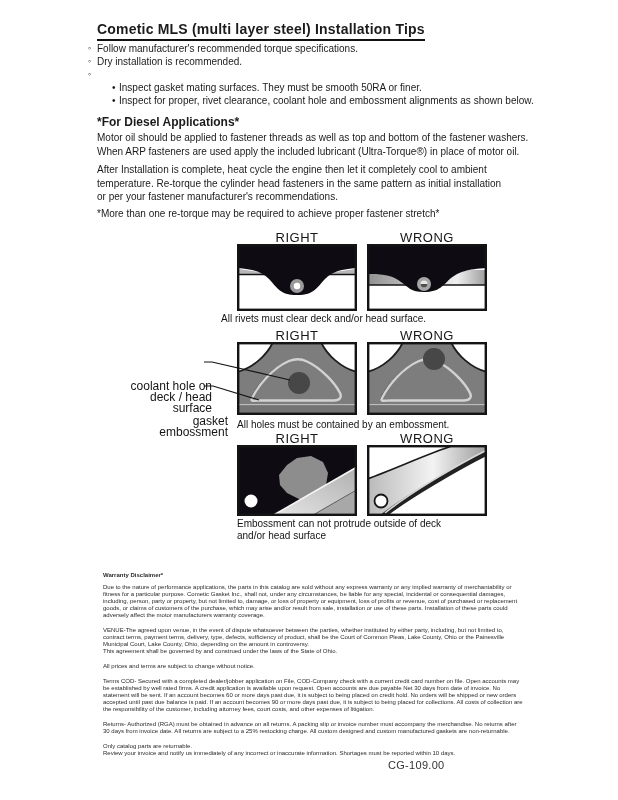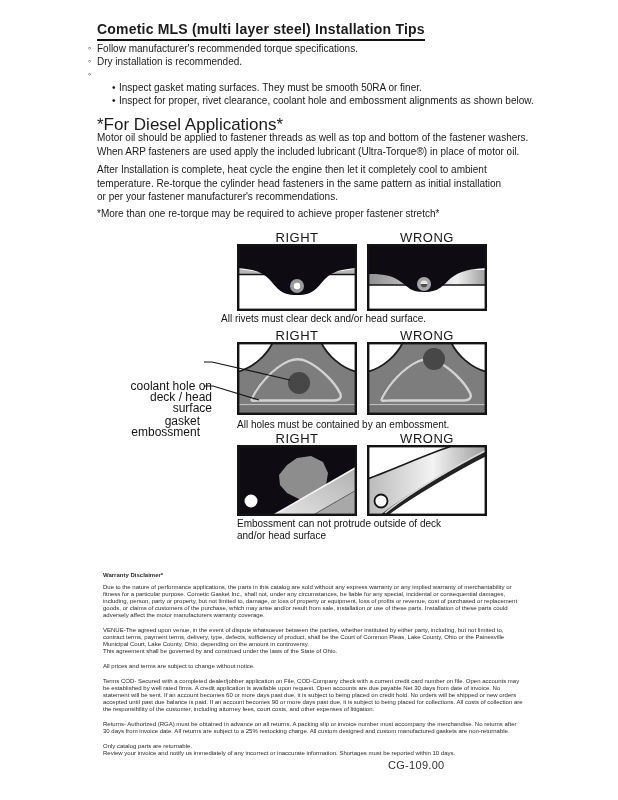--- a/index.html
+++ b/index.html
@@ -14,21 +14,21 @@
 
   .title { font-size:14px; font-weight:bold; letter-spacing:.2px;
            border-bottom:2px solid #111; padding-bottom:2px; display:inline-block; }
 
   .bullets { font-size:10px; line-height:13px; }
   .b-row { display:flex; align-items:flex-start; }
   .b-row.sub { margin-left:24px; }
   .b-marker { width:9px; flex:none; font-size:9px; line-height:13px; }
   .b-marker.dot { width:7px; font-size:10px; }
 
-  .diesel-heading { font-size:17px; font-weight:normal; }
+  .diesel-heading { font-size:12px; font-weight:bold; }
   .para { font-size:10px; line-height:13.5px; width:470px; }
 
   .dg-head { font-size:13px; letter-spacing:.5px; width:120px; text-align:center; color:#161616; }
   .dg-caption { font-size:10px; line-height:12px; color:#141414; }
   .callout { font-size:12px; line-height:11px; text-align:right; color:#141414;margin-top:36px; }
 
   .fine { font-size:6px; line-height:7px; color:#2a2a2a; width:420px; }
   .fine-head { font-weight:bold; margin-bottom:5px; }
   .fine p { margin-bottom:8px; }
 
@@ -140,21 +140,21 @@
       <path d="M14,57 C20,44 32,30 46,22" fill="none" stroke="#141414" stroke-width="1.6"></path>
       <path d="M15,56 C22,42 36,26 52,19 C58,16.5 64,16.5 70,19.5 C84,26 98,41 103,51 C105,55 103,58.5 97,58.5 L24,58.5 C17,58.5 13,60 15,56 Z" fill="none" stroke="#d2d2d2" stroke-width="2.4" stroke-linejoin="round"></path>
       <circle cx="67" cy="17" r="11" fill="#474747"></circle>
       <rect x="1.2" y="1.2" width="117.6" height="70.6" fill="none" stroke="#141414" stroke-width="2.4"></rect>
     </svg>
   </div>
   <div class="dg-caption abs" style="left:237px; top:419px;">All holes must be contained by an embossment.</div>
 
   <div class="callout pre abs" style="left:110px; top:345px; width:102px;">coolant hole on
 deck / head surface</div>
-  <div class="callout abs" style="left:98px; top:380px; width:102px;text-align:right;">gasket embossment</div>
+  <div class="callout abs" style="left:126px; top:380px; width:102px;text-align:right;">gasket embossment</div>
   <svg class="abs" style="left:110px; top:344px; pointer-events:none;" width="200" height="70" viewBox="0 0 200 70">
     <path d="M94,18 h8 L180,36" fill="none" stroke="#141414" stroke-width="1.2"></path>
     <path d="M94,42 h9 L149,56" fill="none" stroke="#141414" stroke-width="1.2"></path>
   </svg>
 
   <div class="dg-head abs" style="left:237px; top:431px;">RIGHT</div>
   <div class="dg-head abs" style="left:367px; top:431px;">WRONG</div>
 
   <div class="abs" style="left:237px; top:445px;">
     <svg width="120" height="71" viewBox="0 0 120 71">

